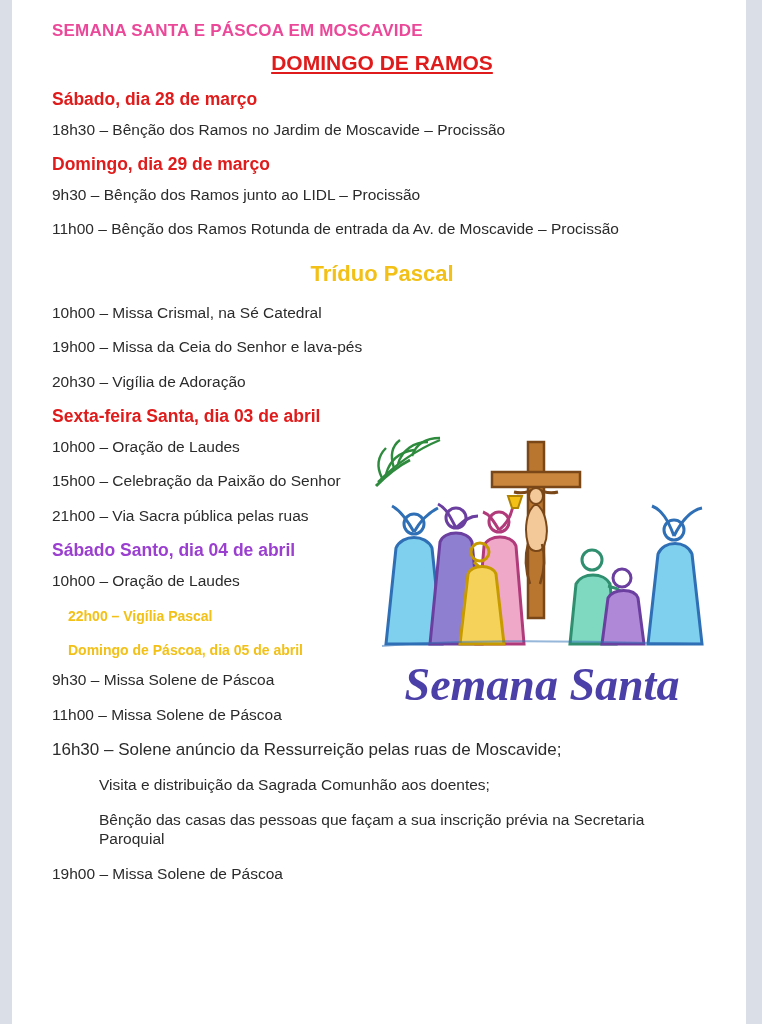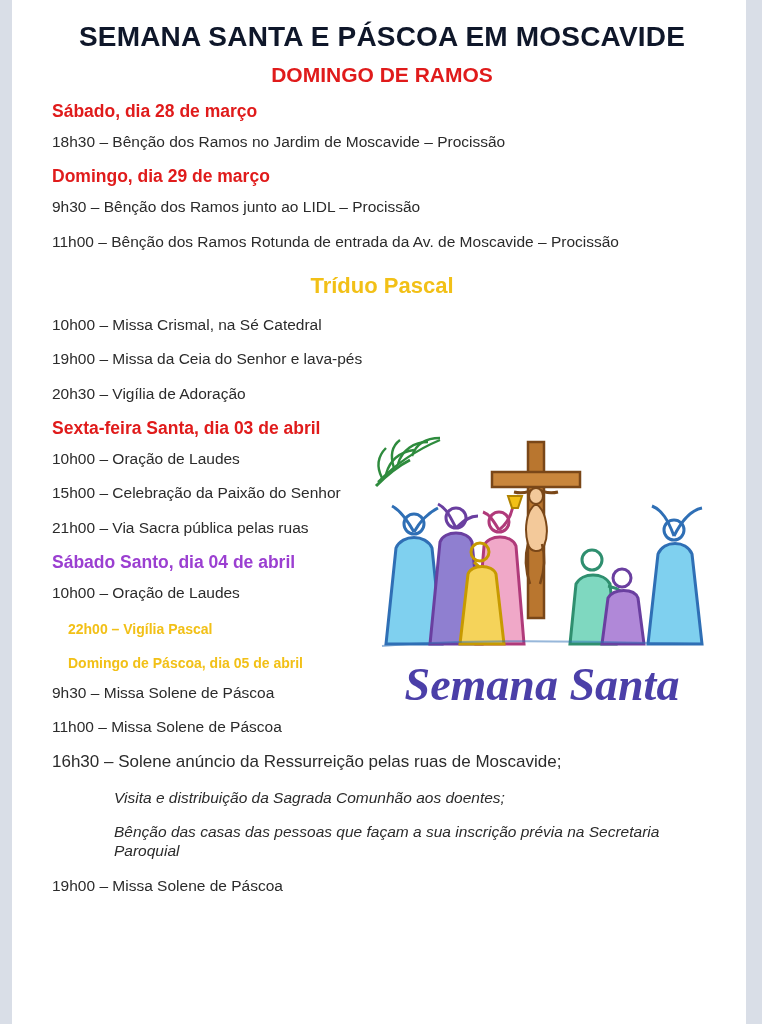--- a/index.html
+++ b/index.html
@@ -25,33 +25,33 @@
 
   .sheet {
     position: absolute;
     left: 12px; right: 16px; top: 0; bottom: 0;
     background: #fff;
     padding: 22px 34px 0 40px;
   }
 
   h1.title {
     margin: 0 0 10px 0;
-    text-align: center;
-    color: #0f172a;
-    font-size: 28px;
+    color: #ec4899;
+    font-size: 17px;
     font-weight: bold;
     letter-spacing: .2px;
     line-height: 1.1;
   }
   h2.section-red-center {
     margin: 8px 0 14px 0;
     text-align: center;
     color: #e01b1b;
     font-size: 21px;
     font-weight: bold;
+    text-decoration: underline;
   }
   h2.section-gold-center {
     margin: 22px 0 16px 0;
     text-align: center;
     color: #f2c017;
     font-size: 22px;
     font-weight: bold;
   }
   h3.sub {
     margin: 14px 0 10px 0;
@@ -70,22 +70,21 @@
   p.line {
     margin: 0 0 15px 0;
     font-size: 15.5px;
     color: #2b2b2b;
     line-height: 1.25;
   }
   p.line.big {
     font-size: 17px;
   }
   p.indent {
-    margin-left: 62px;
-    font-style: italic;
+    margin-left: 47px;
   }
 
   .content {
     position: relative;
     z-index: 2;
   }
   
   .narrow { max-width: 360px; }
 
   

